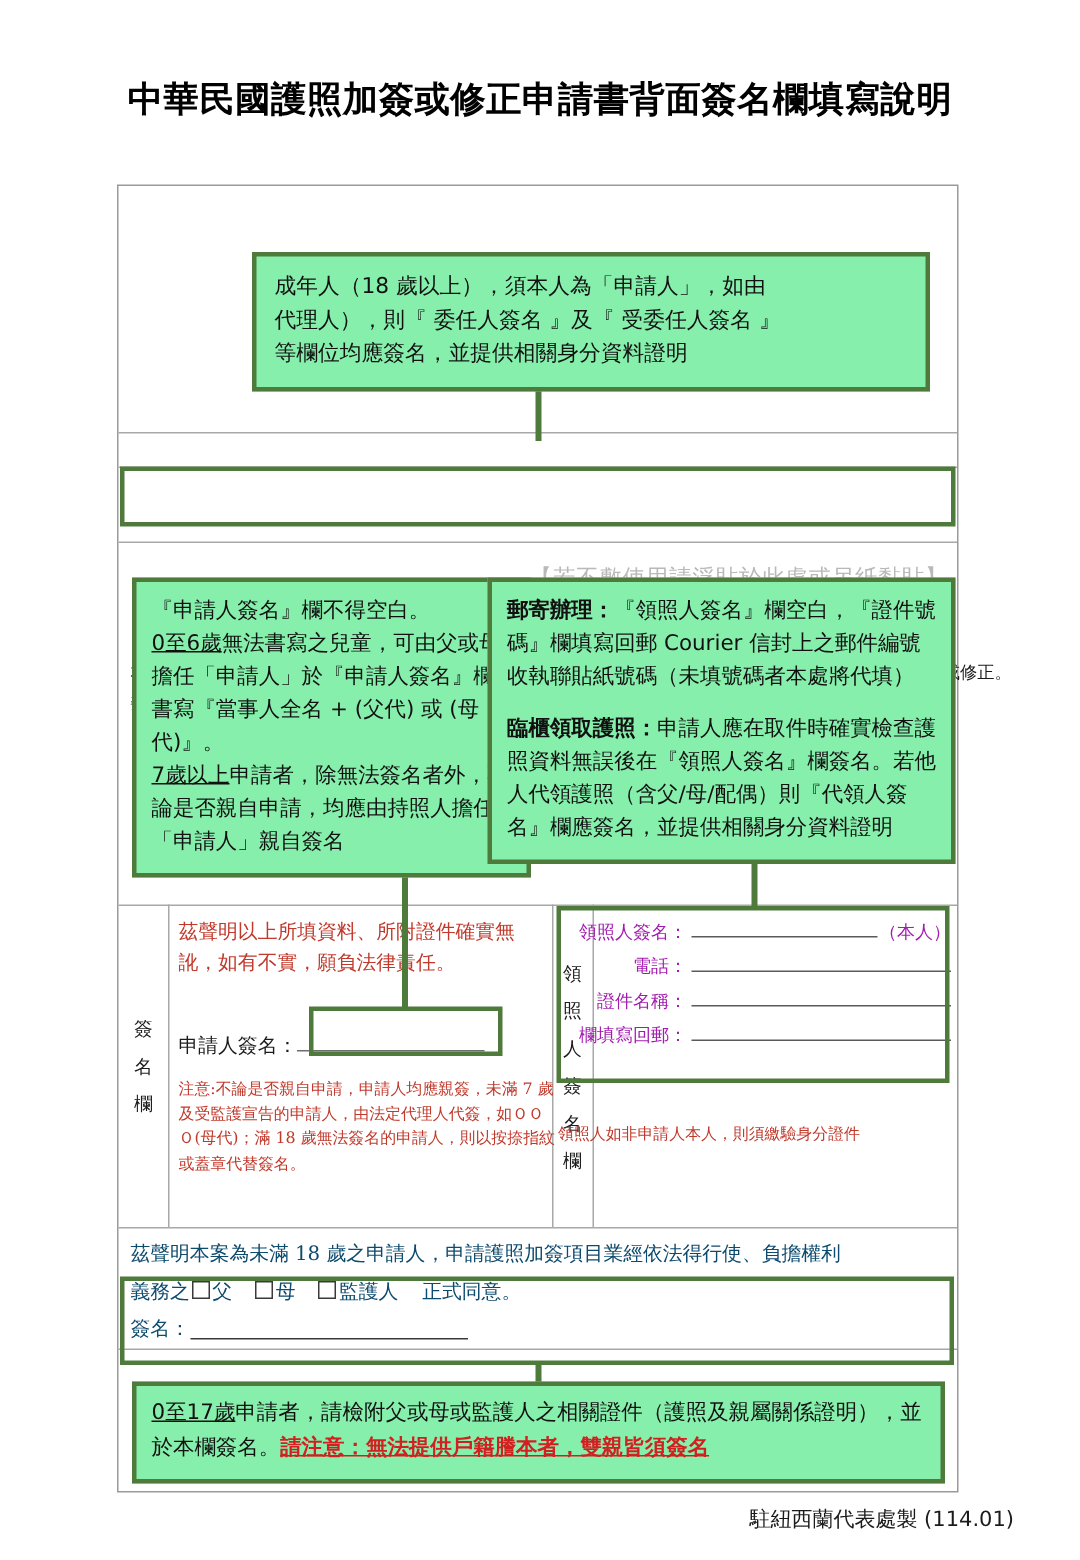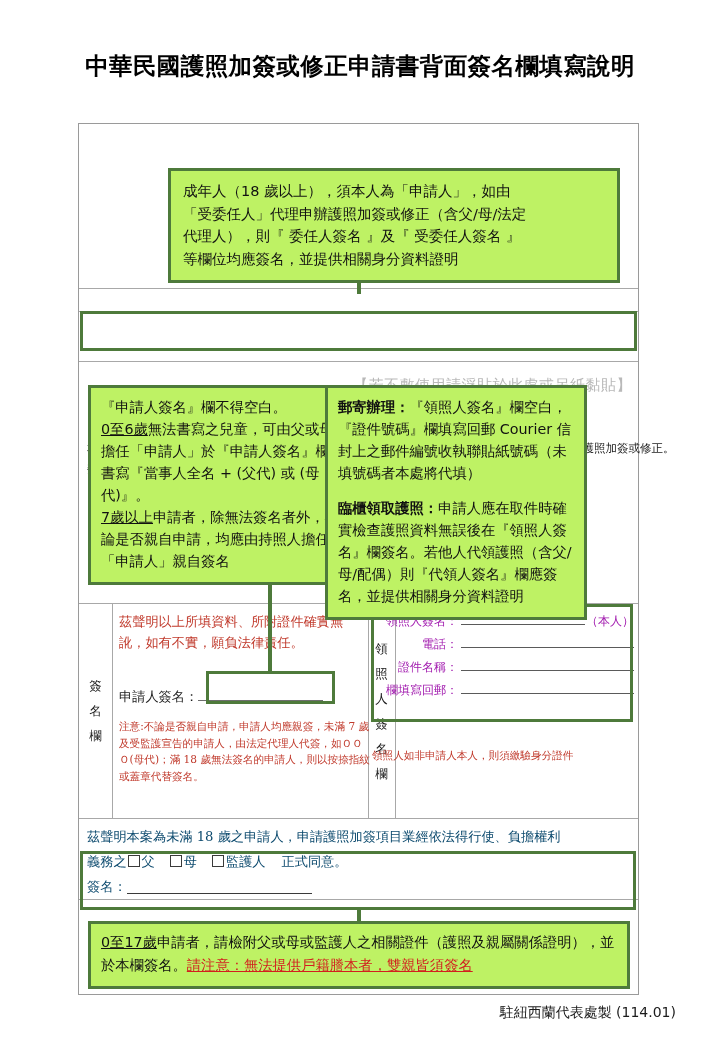--- a/index.html
+++ b/index.html
@@ -106,21 +106,21 @@
     border-bottom: 1px solid #6e6e6e;
     vertical-align: baseline;
     height: 14px;
   }
 
   
   .callout {
     position: absolute;
     box-sizing: border-box;
     border: 3px solid #4e7a3b;
-    background: #bef264;
+    background: #86efac;
     color: #111111;
     font-family: "DejaVu Sans", "Liberation Sans", sans-serif;
     z-index: 6;
   }
   .callout p {
     margin: 0;
   }
   .connector {
     position: absolute;
     width: 4px;
@@ -141,39 +141,39 @@
     left: 88px;
     top: 385px;
     width: 266px;
     padding: 8px 8px 10px 10px;
     font-size: 14.3px;
     line-height: 22px;
   }
   #callout-collect {
     left: 325px;
     top: 385px;
-    width: 262px;
+    width: 312px;
     padding: 8px 8px 10px 10px;
     font-size: 14.3px;
     line-height: 22px;
   }
   #callout-collect .head { font-weight: bold; }
   #callout-collect .gap { height: 13px; }
 
   #callout-minor {
     left: 88px;
     top: 921px;
     width: 542px;
     padding: 7px 8px 9px 10px;
     font-size: 14.3px;
     line-height: 23px;
   }
   .warn {
     color: #d21f1f;
-    font-weight: normal;
+    font-weight: bold;
     text-decoration: underline;
   }
 
   
   .green-outline {
     position: absolute;
     box-sizing: border-box;
     border: 3px solid #4e7a3b;
     background: transparent;
     z-index: 6;
@@ -394,21 +394,20 @@
 
 <div class="green-outline" style="left:80px;top:851px;width:556px;height:59px;"></div>
 
 <div class="connector" style="left:357px;top:258px;height:36px;"></div>
 <div class="connector" style="left:268px;top:575px;height:97px;"></div>
 <div class="connector" style="left:501px;top:575px;height:30px;"></div>
 <div class="connector" style="left:357px;top:908px;height:14px;"></div>
 
 <div class="callout" id="callout-adult">
   <p>成年人（18 歲以上），須本人為「申請人」，如由</p>
-  <p>「受委任人」代理申辦護照加簽或修正（含父/母/法定</p>
   <p>代理人），則『 委任人簽名 』及『 受委任人簽名 』</p>
   <p>等欄位均應簽名，並提供相關身分資料證明</p>
 </div>
 
 <div class="callout" id="callout-applicant-sign">
   <span>『申請人簽名』欄不得空白。</span><br>
   <u>0至6歲</u><span>無法書寫之兒童，可由父或母擔任「申請人」於『申請人簽名』欄書寫『當事人全名 + (父代) 或 (母代)』。</span><br>
   <u>7歲以上</u><span>申請者，除無法簽名者外，不論是否親自申請，均應由持照人擔任「申請人」親自簽名</span>
 </div>
 

